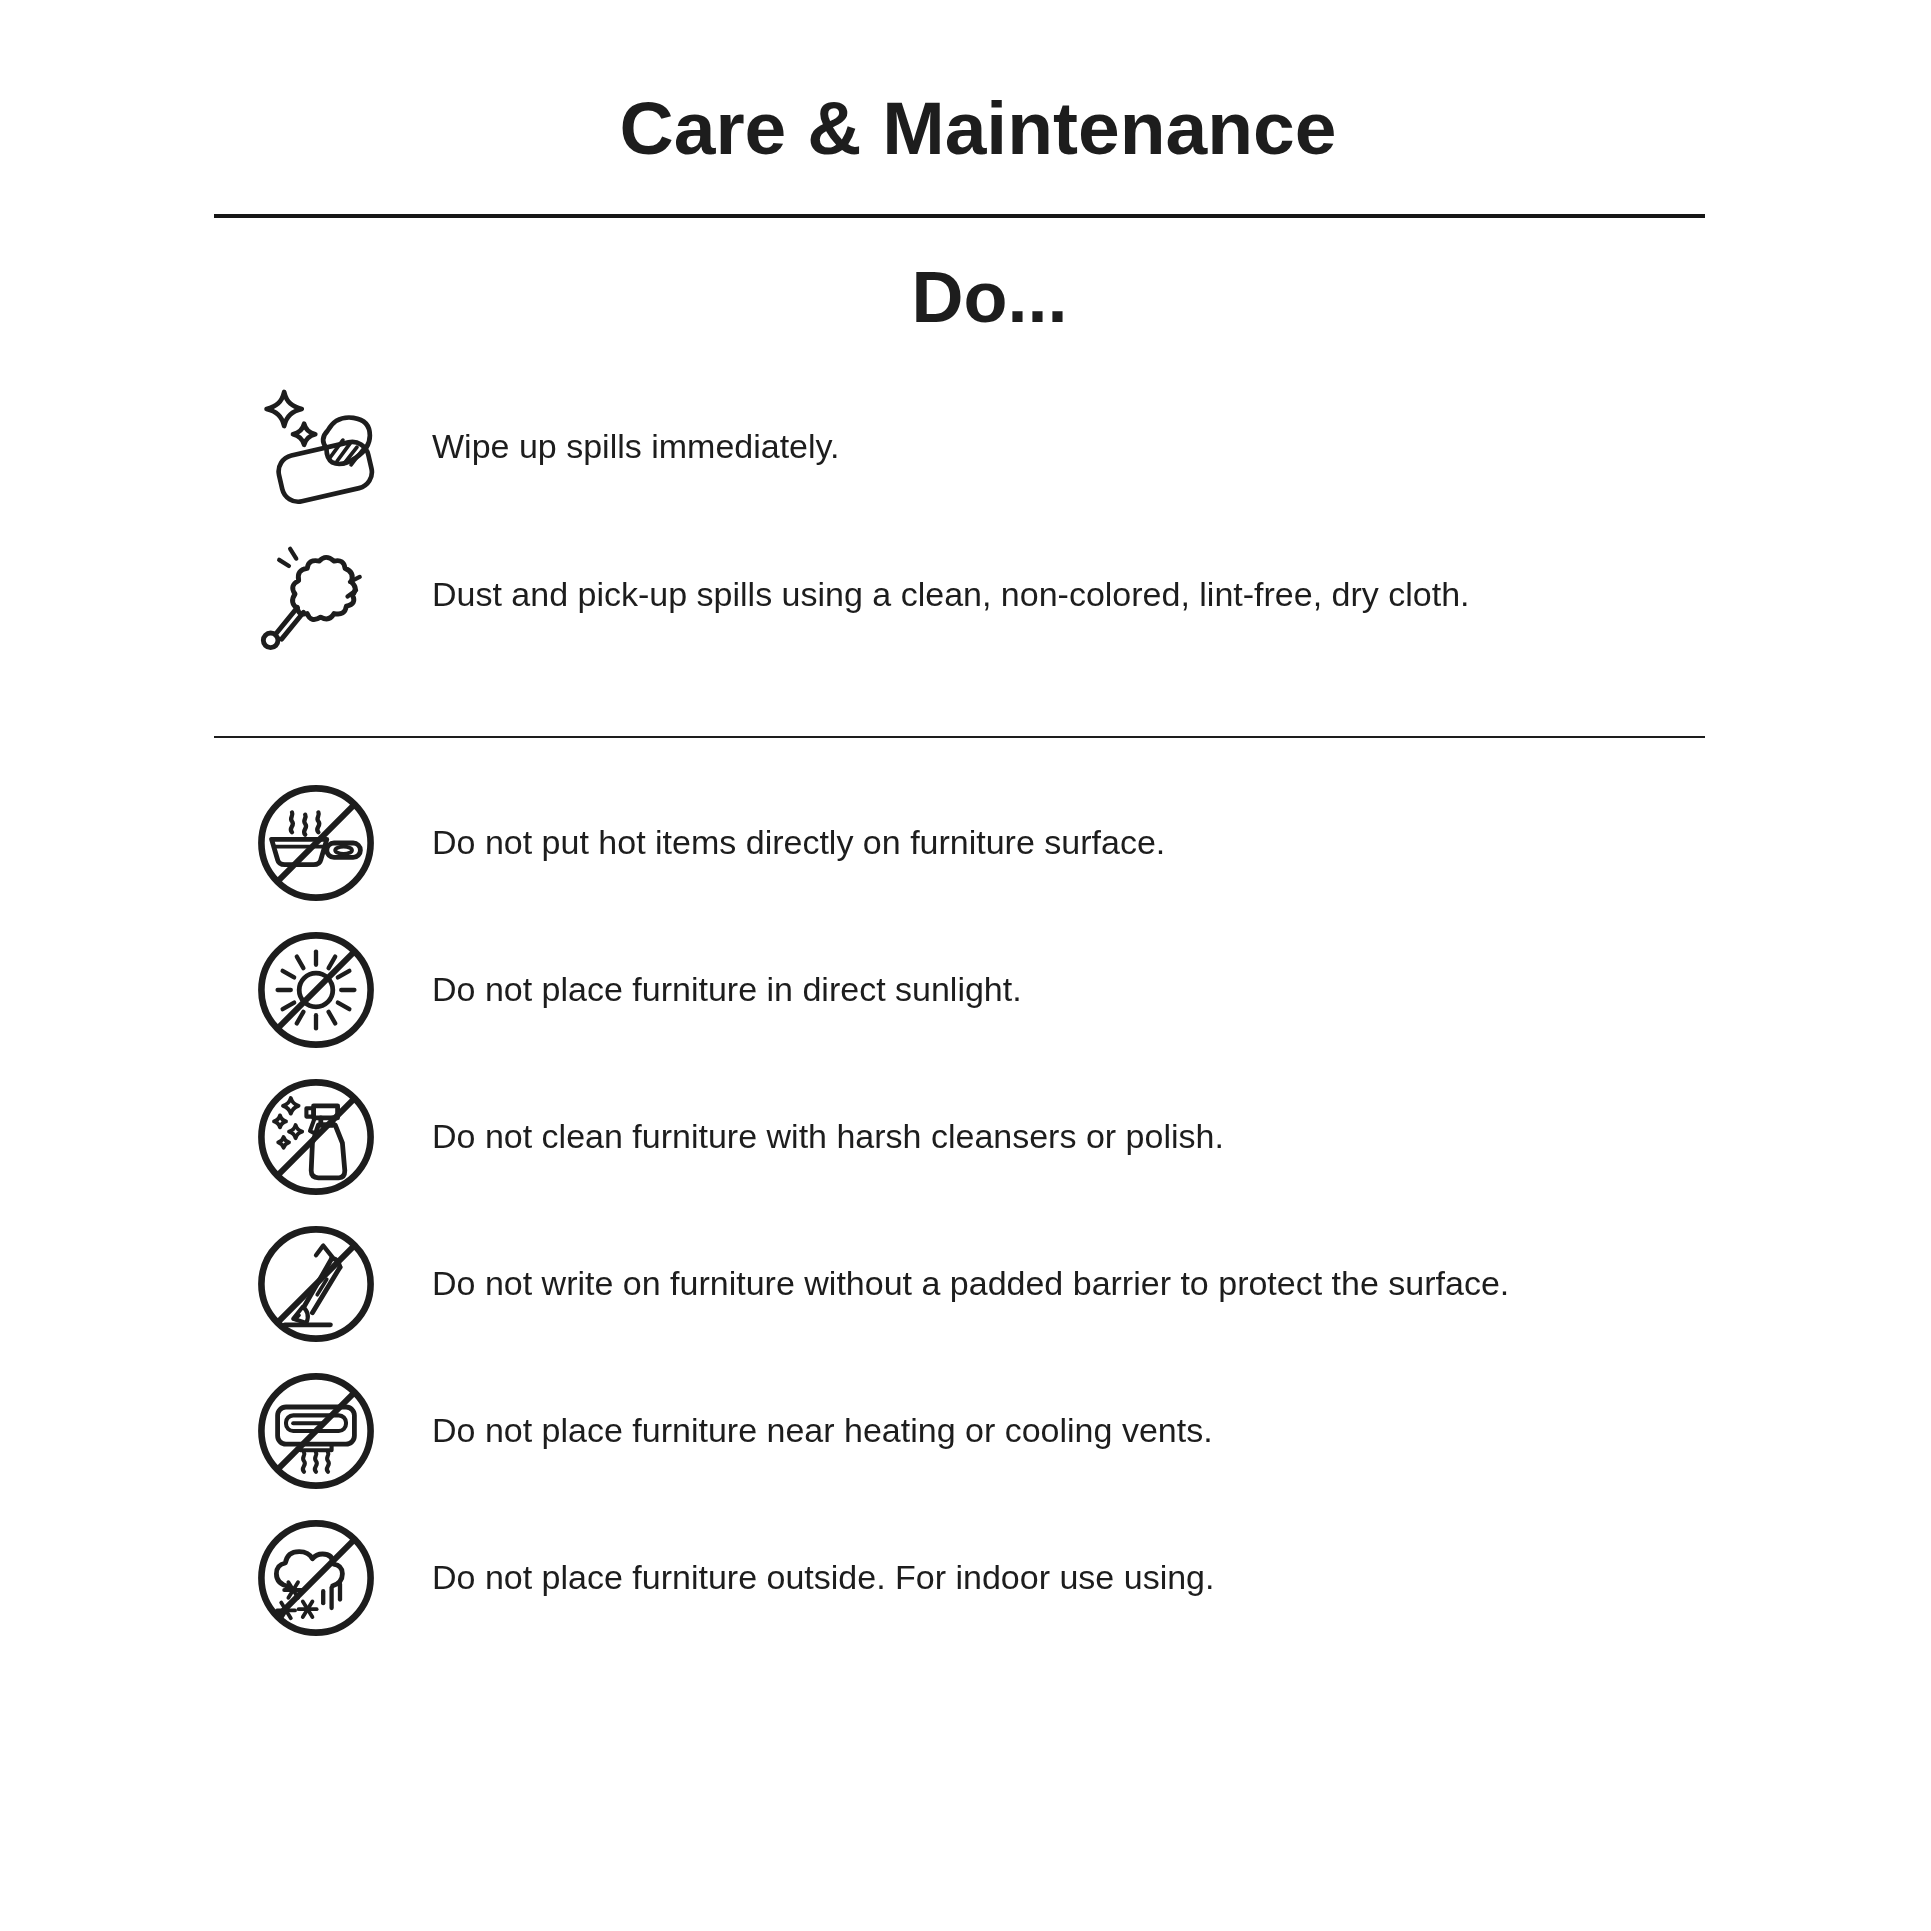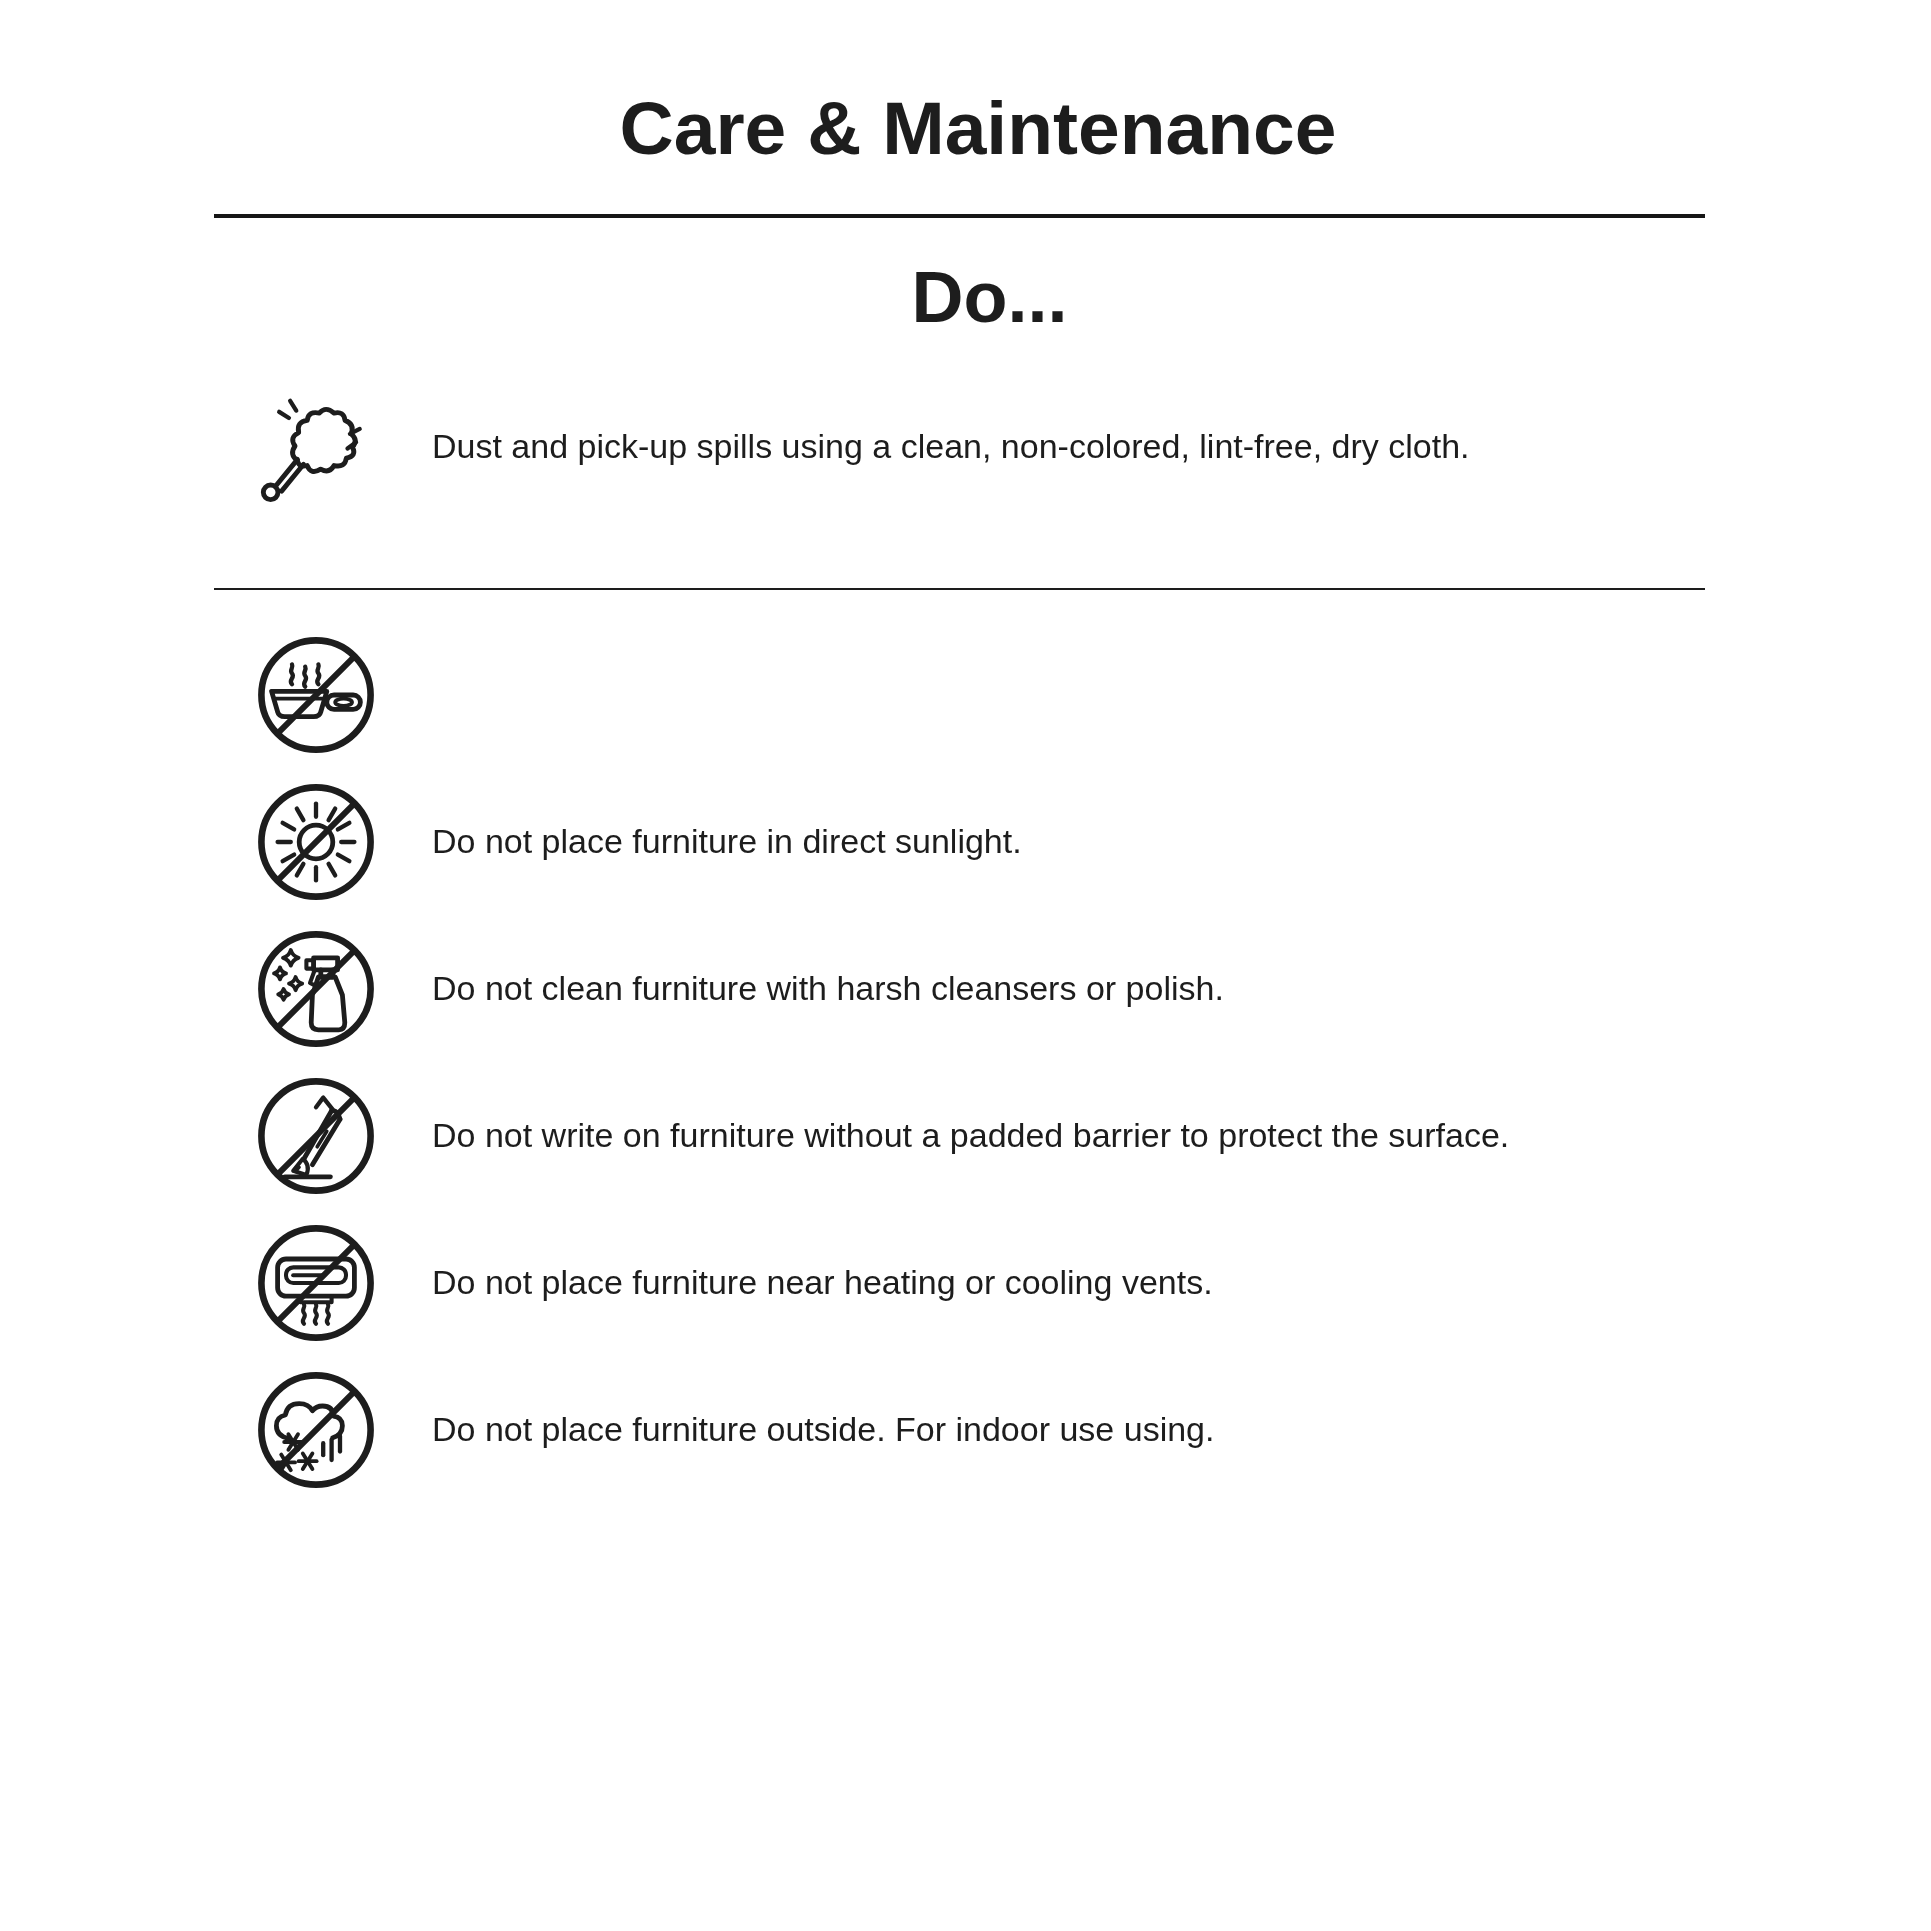--- a/index.html
+++ b/index.html
@@ -45,20 +45,37 @@
 
 <div class="content">
 
   <h1 class="page-title">Care &amp; Maintenance</h1>
   <hr class="title-rule">
 
   <h2 class="section-heading">Do...</h2>
 
   <div class="rows do">
 
+    <div class="row">
+      <div class="icon-cell">
+        <svg width="135" height="118" viewBox="0 0 115 100">
+          <g class="stroke">
+            <path d="M24 4 C26 13 31 16.5 39 18.5 C31 20.5 26 24 24 33 C22 24 17 20.5 9 18.5 C17 16.5 22 13 24 4 Z"></path>
+            <path d="M41 31 C42.3 36.5 45.5 38.8 50.5 40 C45.5 41.2 42.3 43.5 41 49 C39.7 43.5 36.5 41.2 31.5 40 C36.5 38.8 39.7 36.5 41 31 Z"></path>
+            <rect x="20" y="52" width="78" height="40" rx="14" transform="rotate(-13 59 72)"></rect>
+            <path d="M60 52 Q54 44 61 37 Q68 24 83 26 Q97 28 97 41 Q97 52 85 60 Q73 68 65 64 Q60 61 60 52 Z"></path>
+            <path d="M63 60 L74 45" stroke-width="3.2"></path>
+            <path d="M69 63 L80 48" stroke-width="3.2"></path>
+            <path d="M75 65 L86 51" stroke-width="3.2"></path>
+            <path d="M81 66 L91 53" stroke-width="3.2"></path>
+          </g>
+        </svg>
+      </div>
+      <div class="row-text">Wipe up spills immediately.</div>
+    </div>
 
     <div class="row">
       <div class="icon-cell">
         <svg width="122" height="122" viewBox="0 0 100 100">
           <g class="stroke">
             <circle cx="12" cy="88" r="6"></circle>
             <path d="M16 83 L34 61"></path>
             <path d="M21 87 L39 65"></path>
             <path d="M34 62 Q27 57 32 50 Q27 43 35 39 Q33 30 42 29 Q43 21 52 23 Q57 17 64 23 Q72 21 73 29 Q81 32 78 40 Q84 45 79 51 Q83 58 74 60 Q73 68 64 66 Q60 73 53 69 Q45 74 42 66 Q35 68 34 62 Z"></path>
             <path d="M28 13 L33 21" stroke-width="3.5"></path>
@@ -88,20 +105,21 @@
             <path d="M41 43 c-3.5 -3.5 3 -5.5 0 -9 c-2.5 -3 1.5 -4.5 0 -7.5" stroke-width="3.6"></path>
             <path d="M52 41 c-3.5 -3.5 3 -5.5 0 -9 c-2.5 -3 1.5 -4.5 0 -7.5" stroke-width="3.6"></path>
             <path d="M13 47 L59 47 L54 64 Q53 68 48 68 L24 68 Q19 68 18 64 Z"></path>
             <path d="M15 53 L57 53" stroke-width="3.2"></path>
             <rect x="59" y="50" width="28" height="12" rx="6"></rect>
             <ellipse cx="73" cy="56" rx="7" ry="3" stroke-width="3.2"></ellipse>
             <line x1="18.5" y1="81.5" x2="81.5" y2="18.5" stroke-width="5"></line>
           </g>
         </svg>
       </div>
+      <div class="row-text">Do not put hot items directly on furniture surface.</div>
     </div>
 
     <div class="row">
       <div class="icon-cell">
         <svg width="120" height="120" viewBox="0 0 100 100">
           <g class="stroke">
             <circle cx="50" cy="50" r="45.5" stroke-width="5.5"></circle>
             <circle cx="50" cy="50" r="14"></circle>
             <g stroke-width="3.6">
               <line x1="71" y1="50" x2="82" y2="50"></line>

